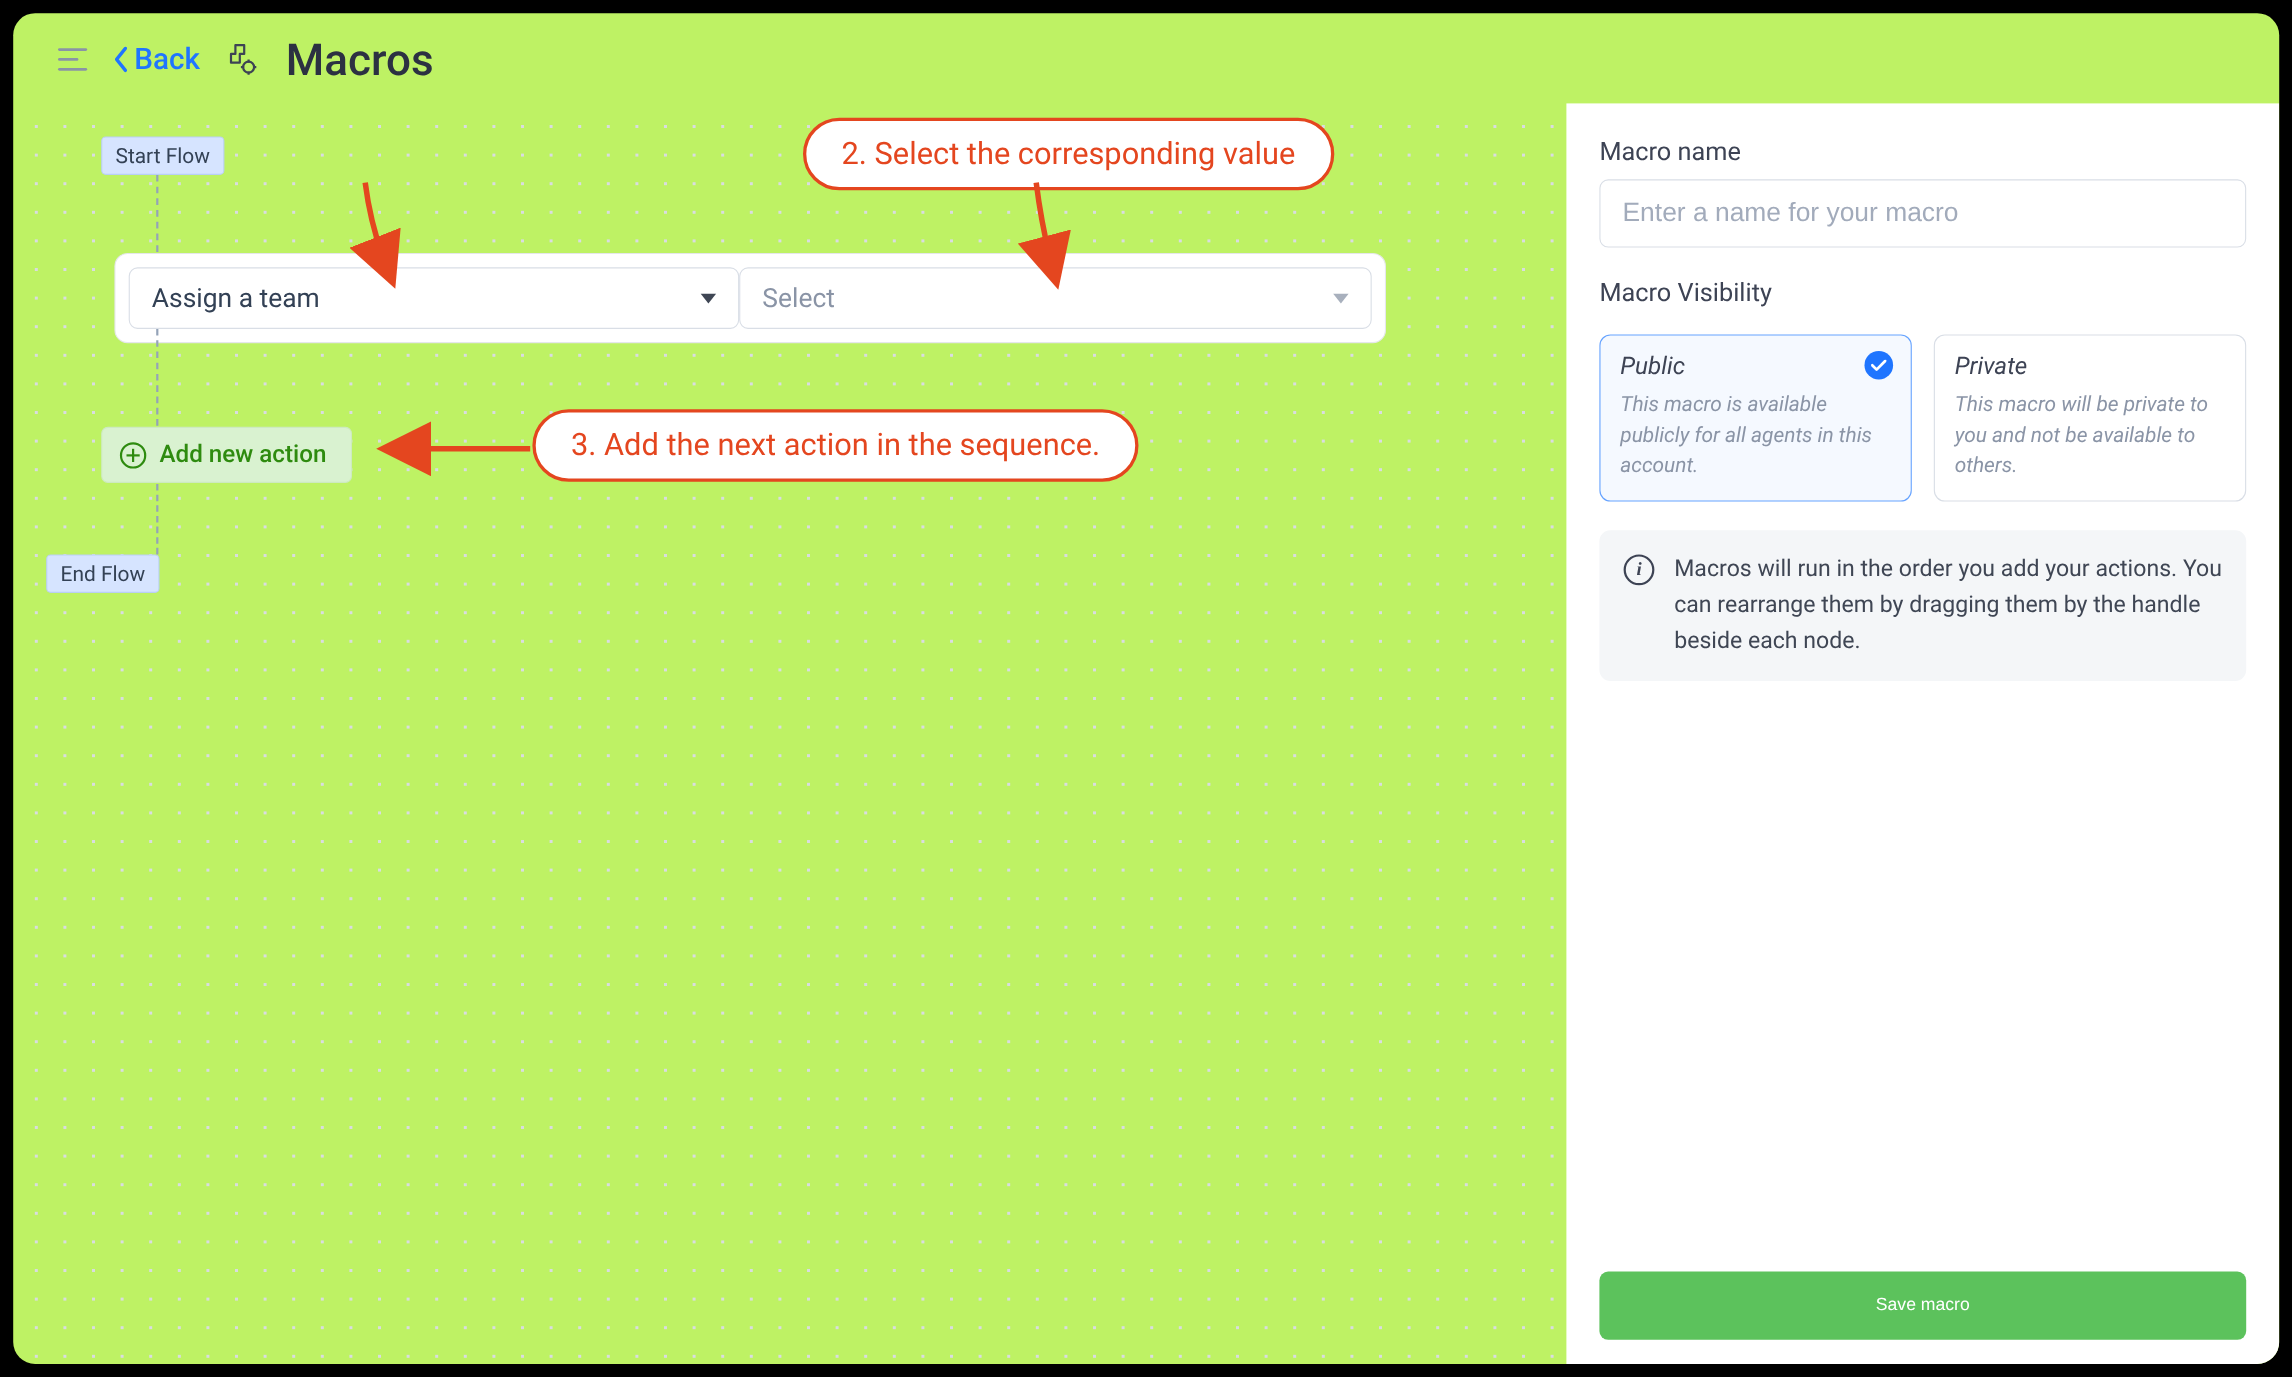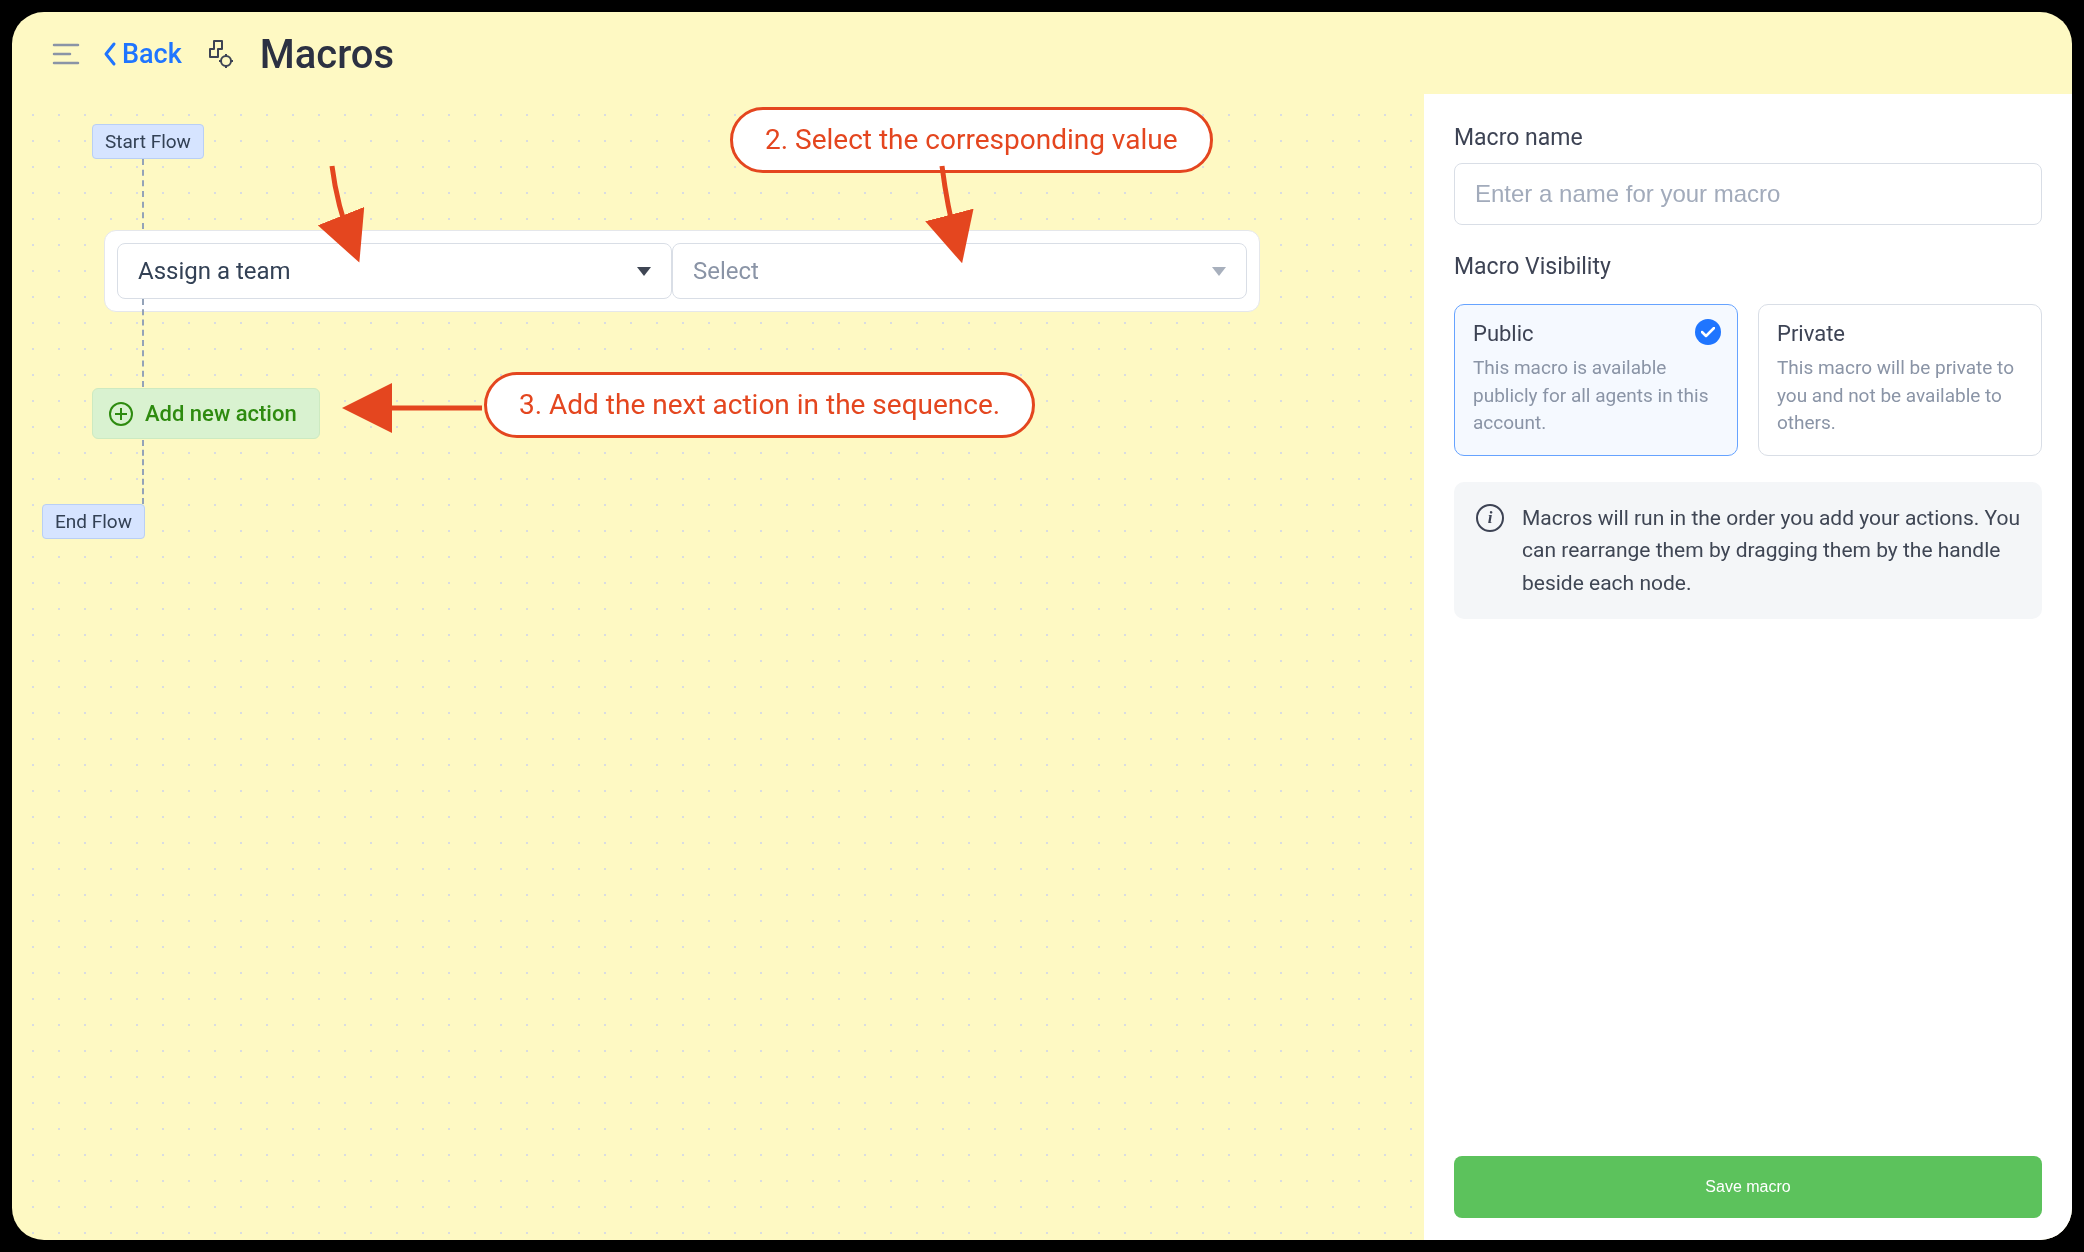--- a/index.html
+++ b/index.html
@@ -7,22 +7,22 @@
   body {
     font-family: -apple-system, BlinkMacSystemFont, "Segoe UI", Roboto, Helvetica, Arial, sans-serif;
     background: #000;
     width: 2084px;
     height: 1252px;
     padding: 12px;
   }
   .window {
     width: 100%;
     height: 100%;
-    background: #fef9c3;
-    border-radius: 32px;
+    background: #bef264;
+    border-radius: 20px;
     position: relative;
     overflow: hidden;
   }
 
   
   .header {
     display: flex;
     align-items: center;
     gap: 22px;
     padding: 20px 40px 18px 40px;
@@ -206,20 +206,21 @@
     gap: 20px;
     margin-top: 12px;
   }
   .vis-card {
     flex: 1;
     border: 1px solid #d9dee6;
     border-radius: 10px;
     padding: 16px 18px 18px 18px;
     position: relative;
     cursor: pointer;
+    font-style: italic;
   }
   .vis-card.selected {
     border-color: #66a3ff;
     background: #f5f9ff;
   }
   .vis-title {
     font-size: 22px;
     color: #3d4354;
     margin-bottom: 8px;
   }

